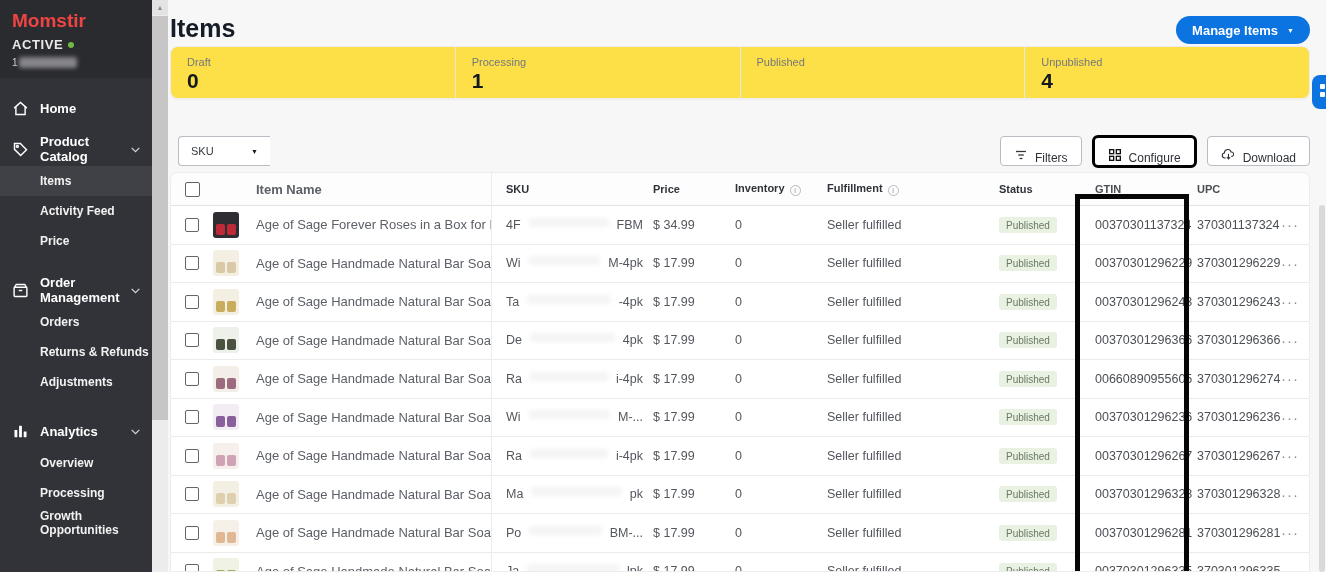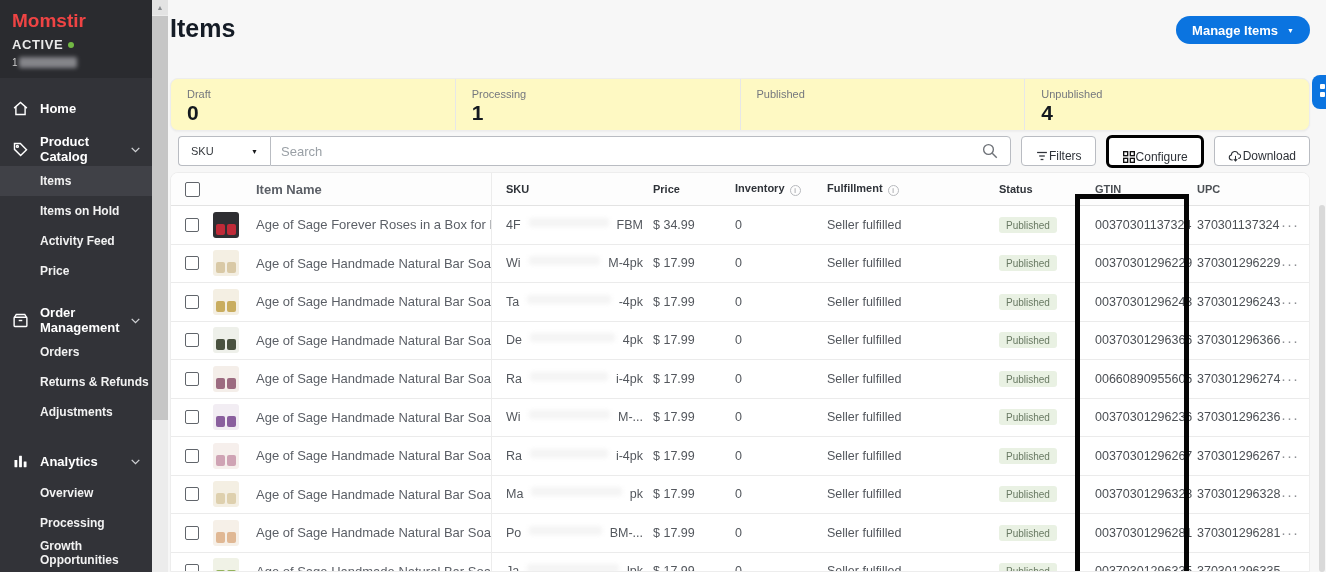--- a/index.html
+++ b/index.html
@@ -28,38 +28,38 @@
   .sb-scroll { position:absolute; left:152px; top:0; width:16px; height:572px; background:#ececec; z-index:3; }
   .sb-scroll-arrow { height:15px; display:flex; align-items:center; justify-content:center; font-size:7px; color:#8a8d91; background:#e3e3e3; }
   .sb-scroll-thumb { position:absolute; left:0; top:16px; width:16px; height:404px; background:#c6c6c6; }
 
   
   .main { position:absolute; left:168px; top:0; width:1158px; height:572px; background:#f7f7f7; }
   .page-title { position:absolute; left:2px; top:14px; font-size:25px; font-weight:700; color:#151c26; }
   .manage-btn { position:absolute; right:16px; top:16px; height:28px; padding:0 16px; border:none; border-radius:14px; background:var(--accent,#0b74e0); color:#fff; font-family:inherit; font-size:13px; font-weight:700; display:flex; align-items:center; cursor:pointer; }
   .manage-btn .caret { font-size:7px; margin-left:9px; }
 
-  .stats-card { position:absolute; left:2px; top:78px; width:1140px; height:53px; background:#fef9c3; border:1px solid #ededed; border-radius:8px; display:flex; box-shadow:0 1px 2px rgba(0,0,0,.04); }
+  .stats-card { position:absolute; left:2px; top:46px; width:1140px; height:53px; background:#fde047; border:1px solid #ededed; border-radius:8px; display:flex; box-shadow:0 1px 2px rgba(0,0,0,.04); }
   .stat { flex:1; padding:9px 0 0 16px; cursor:pointer; }
   .stat + .stat { border-left:1px solid #e7e7e7; }
   .stat-label { font-size:11px; color:#74777e; }
   .stat-value { font-size:21px; font-weight:700; color:#14191f; margin-top:1px; }
 
   .feedback-btn { position:absolute; left:1144px; top:75px; width:30px; height:34px; background:var(--accent,#0b74e0); border:none; border-radius:8px 0 0 8px; cursor:pointer; padding:0 0 0 7px; text-align:left; }
 
   
   .toolbar { position:absolute; left:10px; top:135px; width:1132px; height:32px; display:flex; align-items:center; }
   .search-group { display:flex; height:30px; width:887px; }
   .sku-select { width:92px; height:30px; background:#fff; border:1px solid #b9bcc2; border-right:none; border-radius:4px 0 0 4px; display:flex; align-items:center; justify-content:space-between; padding:0 12px; font-size:11px; color:#34383d; cursor:pointer; }
   .sku-select .caret { font-size:7px; color:#17181a; }
   .search-box { flex:1; height:30px; position:relative; }
   .search-box input { width:100%; height:30px; border:1px solid #b9bcc2; border-radius:0 4px 4px 0; padding:0 36px 0 10px; font-family:inherit; font-size:13px; color:#33373c; background:#fff; outline:none; }
   .search-box input::placeholder { color:#9aa0a6; }
   .search-box .mag { position:absolute; right:12px; top:6px; }
-  .tb-btn { height:30px; display:flex; align-items:flex-start; background:#fff; border:1px solid #b9bcc2; border-radius:4px; padding:12px 13px; font-family:inherit; font-size:12px; color:#2e3238; font-weight:400; cursor:pointer; margin-left:10px; }
+  .tb-btn { height:30px; display:flex; align-items:flex-end; gap:7px; background:#fff; border:1px solid #b9bcc2; border-radius:4px; padding:0 13px; font-family:inherit; font-size:12px; color:#2e3238; font-weight:400; cursor:pointer; margin-left:10px; }
   .tb-btn.configure { border:3px solid #000; border-radius:6px; height:33px; }
 
   
   .table-card { position:absolute; left:2px; top:172px; width:1140px; height:400px; background:#fff; border:1px solid #ededed; border-radius:8px 8px 0 0; overflow:hidden; }
   .thead, .trow { display:grid; grid-template-columns:42px 38px 240px 15px 137px 10px 68px 88px 174px 96px 102px 100px 30px; align-items:center; }
   .thead { height:33px; font-size:11px; font-weight:700; color:#2f3339; border-bottom:1px solid #e3e3e3; background:#fdfdfd; }
   .trow { height:38.5px; border-bottom:1px solid #ebebeb; font-size:12.5px; color:#53575d; background:#fff; }
   .cell-check { display:flex; justify-content:center; }
   .cbx { width:14px; height:14px; border:1.5px solid #61656b; border-radius:2px; background:#fff; cursor:pointer; }
   .thead .cbx { width:15px; height:15px; }
@@ -115,23 +115,20 @@
         </span>
         <span>Product Catalog</span>
         <span class="sb-chev"><svg width="13" height="13" viewBox="0 0 24 24" fill="none" stroke="#d0d2d5" stroke-width="2.4">
             <path d="M5 9 L12 16 L19 9"></path>
           </svg></span>
       </div>
       <div class="sb-sub active">
         <span>Items</span>
       </div>
       <div class="sb-sub">
-        <span>Items on Hold</span>
-      </div>
-      <div class="sb-sub">
         <span>Activity Feed</span>
       </div>
       <div class="sb-sub">
         <span>Price</span>
       </div>
       <div class="sb-top grp">
         <span class="sb-ic">
           <svg width="17" height="17" viewBox="0 0 24 24" fill="none" stroke="#fff" stroke-width="2">
             <rect x="3" y="7.5" width="18" height="13" rx="1"></rect>
             <path d="M3.5 7.5 L6 3.5 H18 L20.5 7.5"></path>
@@ -220,29 +217,20 @@
         </svg>
     </span>
   </button>
 
   <div class="toolbar">
     <div class="search-group">
       <div class="sku-select">
         <span>SKU</span>
         <span class="caret">▼</span>
       </div>
-      <div class="search-box">
-        <input type="text" placeholder="Search" style="">
-        <span class="mag">
-          <svg width="18" height="18" viewBox="0 0 24 24" fill="none" stroke="#6d7177" stroke-width="1.8">
-              <circle cx="10" cy="10" r="6.5"></circle>
-              <path d="M15 15 L21 21"></path>
-            </svg>
-        </span>
-      </div>
     </div>
     <button class="tb-btn">
       <span>
         <svg width="14" height="14" viewBox="0 0 20 20" fill="none" stroke="#2e3238" stroke-width="1.8">
             <path d="M3 5 H17"></path>
             <path d="M6 10 H14"></path>
             <path d="M8 15 H12"></path>
           </svg>
       </span>
       <span>Filters</span>

